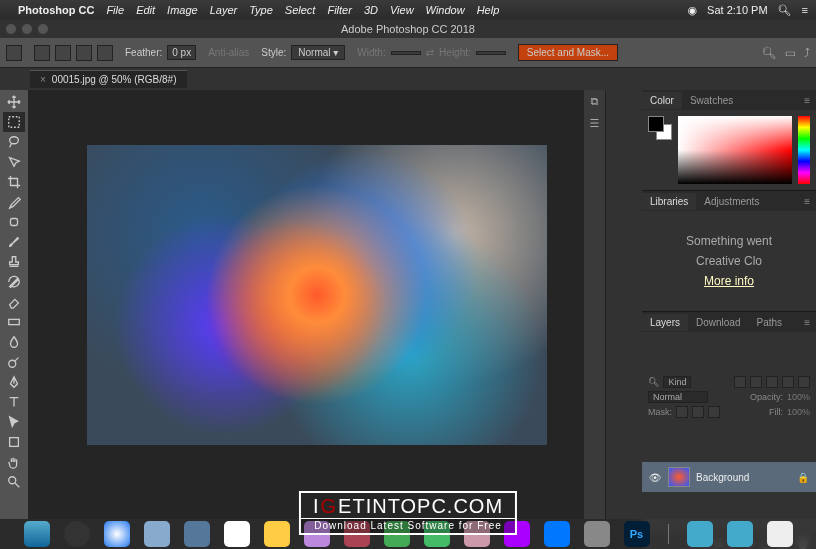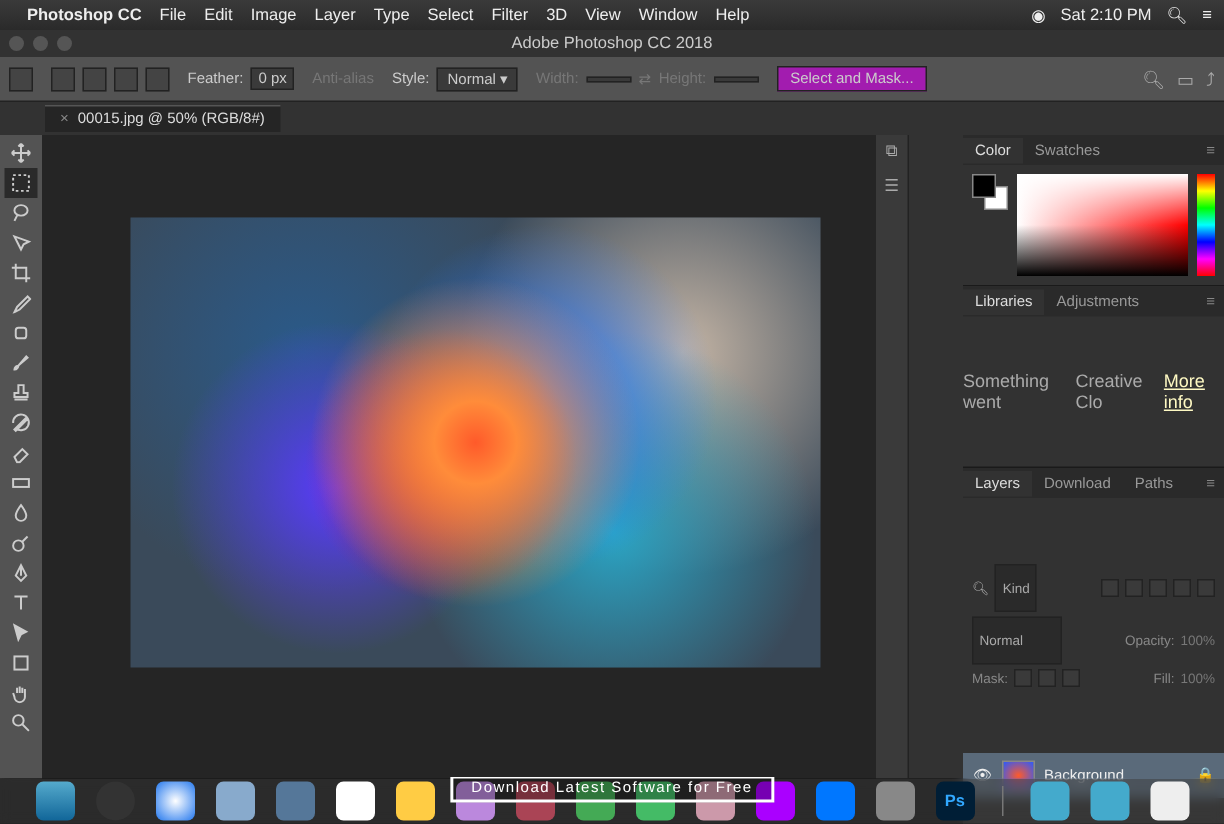--- a/index.html
+++ b/index.html
@@ -2,35 +2,35 @@
 <html><head>
 <meta charset="utf-8">
 <style>
 * { margin: 0; padding: 0; box-sizing: border-box; font-family: -apple-system, "Helvetica Neue", Arial, sans-serif; }
 body { width: 816px; height: 549px; background: #1a1a1a; overflow: hidden; position: relative; }
 
 
 .menubar { height: 20px; background: linear-gradient(#3a3a3a,#2a2a2a); display: flex; align-items: center; color: #eee; font-size: 11px; padding: 0 8px; font-weight: 500; }
 .menubar .apple { margin-right: 10px; }
 .menubar .app-name { font-weight: 700; margin-right: 12px; }
-.menubar .menu-item { margin-right: 12px; cursor: default; }
+.menubar .menu-item { margin-right: 12px; cursor: default; font-style: italic; }
 .menubar .spacer { flex: 1; }
 .menubar .right-item { margin-left: 10px; }
 
 
 .titlebar { height: 18px; background: #323232; display: flex; align-items: center; justify-content: center; color: #ccc; font-size: 11px; position: relative; }
 .traffic { position: absolute; left: 6px; display: flex; gap: 6px; }
 .traffic span { width: 10px; height: 10px; border-radius: 50%; background: #555; display: inline-block; }
 
 
 .optionsbar { height: 30px; background: #535353; display: flex; align-items: center; color: #ccc; font-size: 10px; padding: 0 6px; border-bottom: 1px solid #222; }
 .optionsbar .group { display: flex; align-items: center; gap: 5px; margin-right: 12px; }
 .optionsbar .field { background: #3a3a3a; border: 1px solid #222; padding: 1px 4px; color: #ccc; font-size: 10px; }
 .optionsbar .select { background: #3a3a3a; border: 1px solid #222; padding: 1px 6px; color: #ccc; font-size: 10px; }
-.optionsbar .btn { background: #a21caf; border: 1px solid #222; padding: 2px 8px; color: #ccc; font-size: 10px; }
+.optionsbar .btn { background: #c2410c; border: 1px solid #222; padding: 2px 8px; color: #ccc; font-size: 10px; }
 .optionsbar .disabled { color: #777; }
 .optionsbar .icon-btn { width: 16px; height: 16px; background: #444; border: 1px solid #222; }
 .optionsbar .spacer { flex: 1; }
 .optionsbar .right-ico { color: #aaa; margin-left: 8px; font-size: 12px; }
 
 
 .tabbar { height: 22px; background: #323232; display: flex; align-items: center; padding-left: 30px; }
 .doctab { background: #252525; color: #ddd; font-size: 10px; padding: 3px 10px; display: flex; align-items: center; gap: 6px; border-top: 1px solid #555; }
 .doctab .x { color: #888; }
 
@@ -67,28 +67,28 @@
 .panel-tab.active { background: #323232; color: #ddd; }
 .panel-tabs .menu { margin-left: auto; padding: 0 6px; color: #888; }
 
 .color-panel-body { height: 80px; display: flex; padding: 6px; gap: 6px; }
 .color-swatch { width: 24px; height: 24px; position: relative; }
 .color-swatch .fg { position: absolute; width: 16px; height: 16px; background: #000; border: 1px solid #888; top: 0; left: 0; }
 .color-swatch .bg { position: absolute; width: 16px; height: 16px; background: #fff; border: 1px solid #888; bottom: 0; right: 0; }
 .color-ramp { flex: 1; background: linear-gradient(to bottom, #fff 0%, transparent 50%, #000 100%), linear-gradient(to right, #fff, #f00); position:relative; }
 .hue-strip { width: 12px; background: linear-gradient(#f00,#ff0,#0f0,#0ff,#00f,#f0f,#f00); }
 
-.lib-body { height: 100px; display: flex; flex-direction: row; align-items: center; justify-content: center; color: #aaa; font-size: 12px; gap: 6px; text-align: left; }
+.lib-body { height: 100px; display: flex; flex-direction: column; align-items: center; justify-content: center; color: #aaa; font-size: 12px; gap: 6px; text-align: right; }
 .lib-body a { color: #fef9c3; text-decoration: underline; font-weight: 400; }
 
 .layers-controls { padding: 4px 6px; font-size: 9px; color: #aaa; display: flex; flex-direction: column; gap: 3px; }
 .layers-row { display: flex; align-items: center; gap: 4px; }
 .layers-row .lbl { color: #888; }
 .layers-row .val { color: #777; }
-.layers-row .sel { background: #2a2a2a; border: 1px solid #222; padding: 10px 4px; flex:0 0 auto; }
+.layers-row .sel { background: #2a2a2a; border: 1px solid #222; padding: 0 4px; flex:0 0 auto; }
 .layers-row .ico { width:12px; height:12px; background:#3a3a3a; border:1px solid #222; }
 .layers-row .sp { flex:1; }
 
 .layer-item { height: 30px; background: #5a6a7a; display: flex; align-items: center; padding: 0 6px; gap: 6px; font-size: 10px; color: #eee; }
 .layer-item .eye { width: 14px; text-align: center; }
 .layer-item .thumb { width: 22px; height: 20px; background: radial-gradient(#ff5a2a,#2a5aff); border: 1px solid #888; }
 .layer-item .lock { margin-left: auto; font-size: 10px; }
 
 .layers-footer { height: 22px; background: #2a2a2a; display: flex; align-items: center; justify-content: flex-end; gap: 8px; padding: 0 6px; color: #888; font-size: 11px; margin-top:auto; }
 
@@ -401,14 +401,15 @@
   <div class="dicon" style="background:#07f"></div>
   <div class="dicon" style="background:#888"></div>
   <div class="dicon" style="background:#001e36;color:#31a8ff;display:flex;align-items:center;justify-content:center;font-size:11px;font-weight:700">Ps</div>
   <div class="sep"></div>
   <div class="dicon" style="background:#4ac"></div>
   <div class="dicon" style="background:#4ac"></div>
   <div class="dicon" style="background:#eee"></div>
 </div>
 
 <div class="watermark">
+  <div class="line1"><span>I</span><span class="g">G</span><span>ETINTOPC.COM</span></div>
   <div class="line2">Download Latest Software for Free</div>
 </div>
 
 </body></html>

